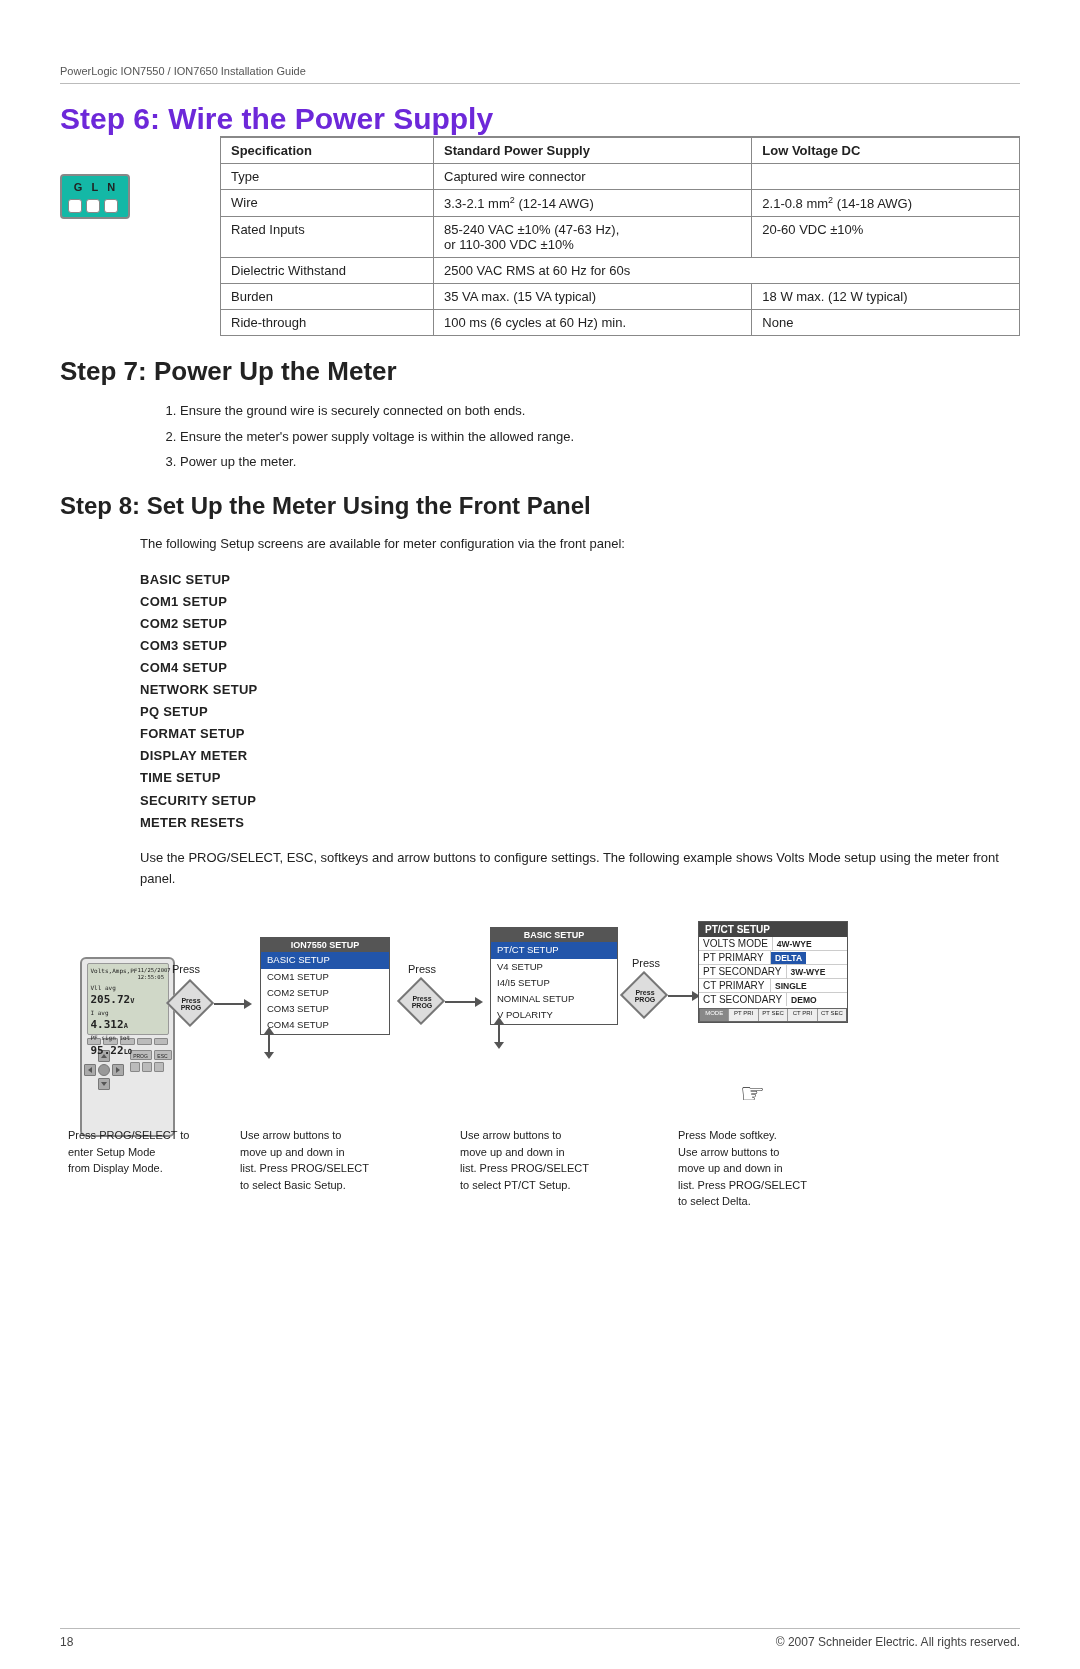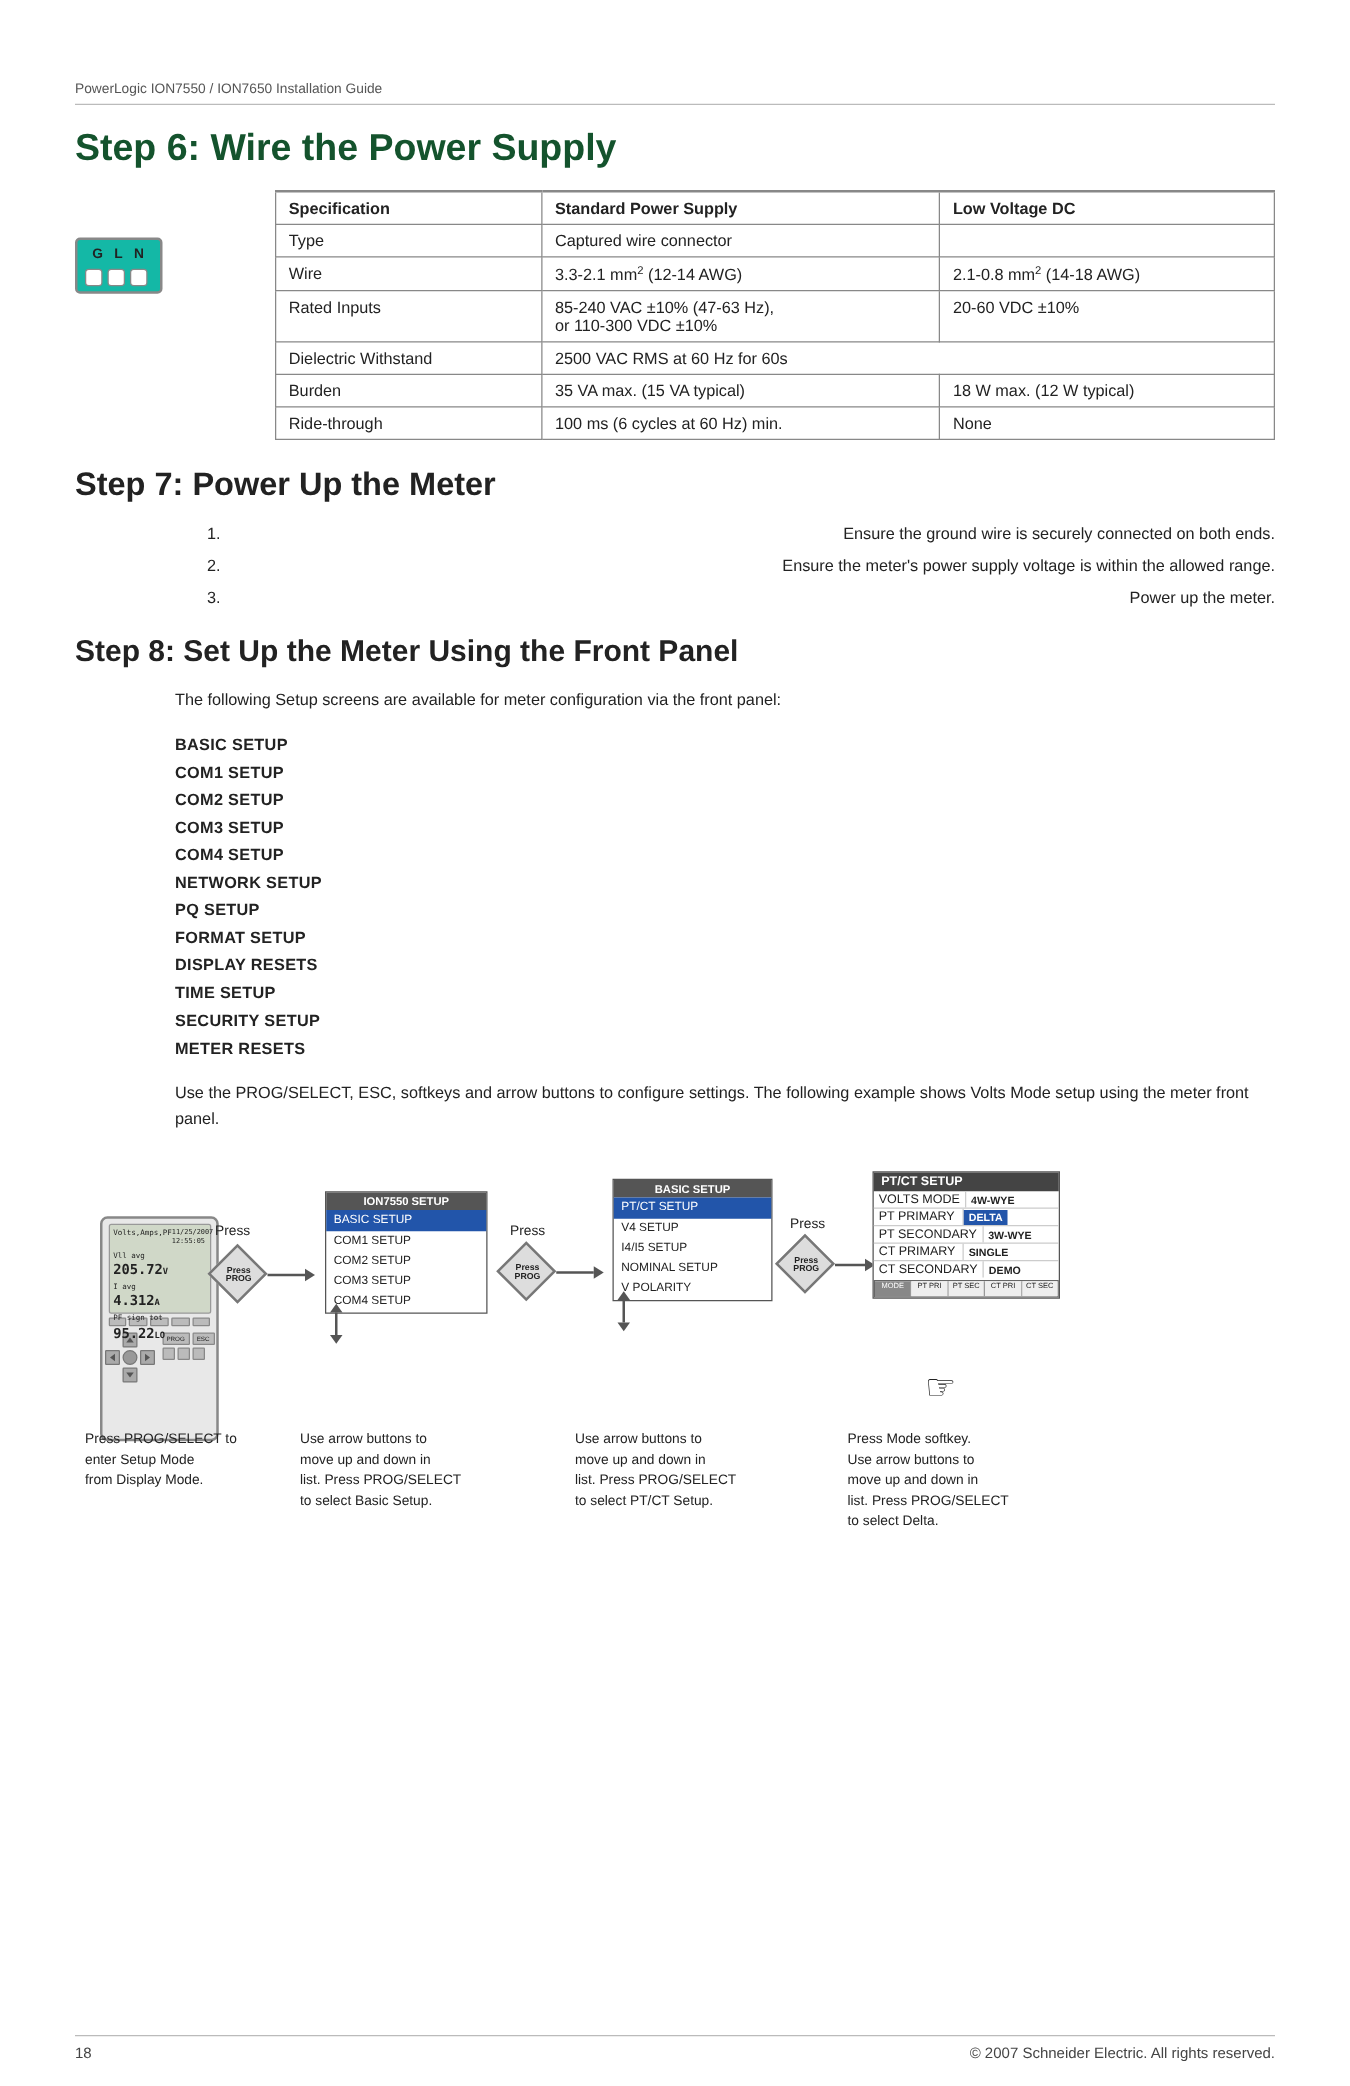--- a/index.html
+++ b/index.html
@@ -22,22 +22,21 @@
       font-size: 11px;
       color: #555;
       margin-bottom: 18px;
       padding-bottom: 6px;
       border-bottom: 1px solid #bbb;
       margin-top: 37px;
     }
     h1.step-title {
       font-size: 30px;
       font-weight: bold;
-      color: #14532d;
-      margin-bottom: 16px;
+      color: #6d28d9;
       margin-top: 10px;
     }
     h2.step-title {
       font-size: 26px;
       font-weight: bold;
       color: #222;
       margin-bottom: 14px;
       margin-top: 20px;
     }
     h3.step-title {
@@ -107,21 +106,20 @@
       margin-bottom: 18px;
     }
     .steps-list ol {
       list-style: decimal;
       padding-left: 20px;
     }
     .steps-list ol li {
       font-size: 13px;
       margin-bottom: 6px;
       line-height: 1.5;
-      text-align: right;
     }
 
     
     .body-text {
       margin-left: 80px;
       font-size: 13px;
       margin-bottom: 14px;
       line-height: 1.6;
     }
     .setup-list {
@@ -361,21 +359,21 @@
 
   <div class="setup-list">
     <p>BASIC SETUP</p>
     <p>COM1 SETUP</p>
     <p>COM2 SETUP</p>
     <p>COM3 SETUP</p>
     <p>COM4 SETUP</p>
     <p>NETWORK SETUP</p>
     <p>PQ SETUP</p>
     <p>FORMAT SETUP</p>
-    <p>DISPLAY RESETS</p>
+    <p>DISPLAY METER</p>
     <p>TIME SETUP</p>
     <p>SECURITY SETUP</p>
     <p>METER RESETS</p>
   </div>
 
   <div class="body-text">Use the PROG/SELECT, ESC, softkeys and arrow buttons to configure settings. The following example shows Volts Mode setup using the meter front panel.</div>
 
   <div class="diagram-area">
 
     <div style="position:absolute; left:10px; top:20px;">

